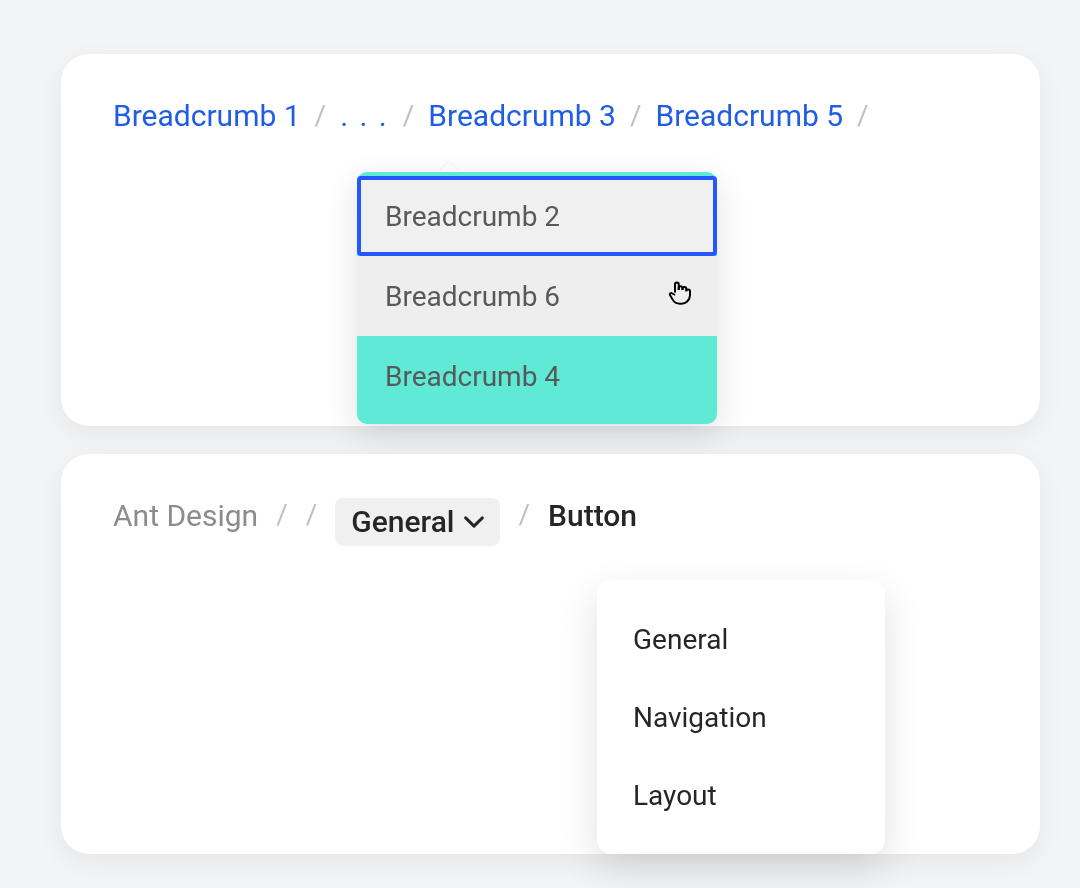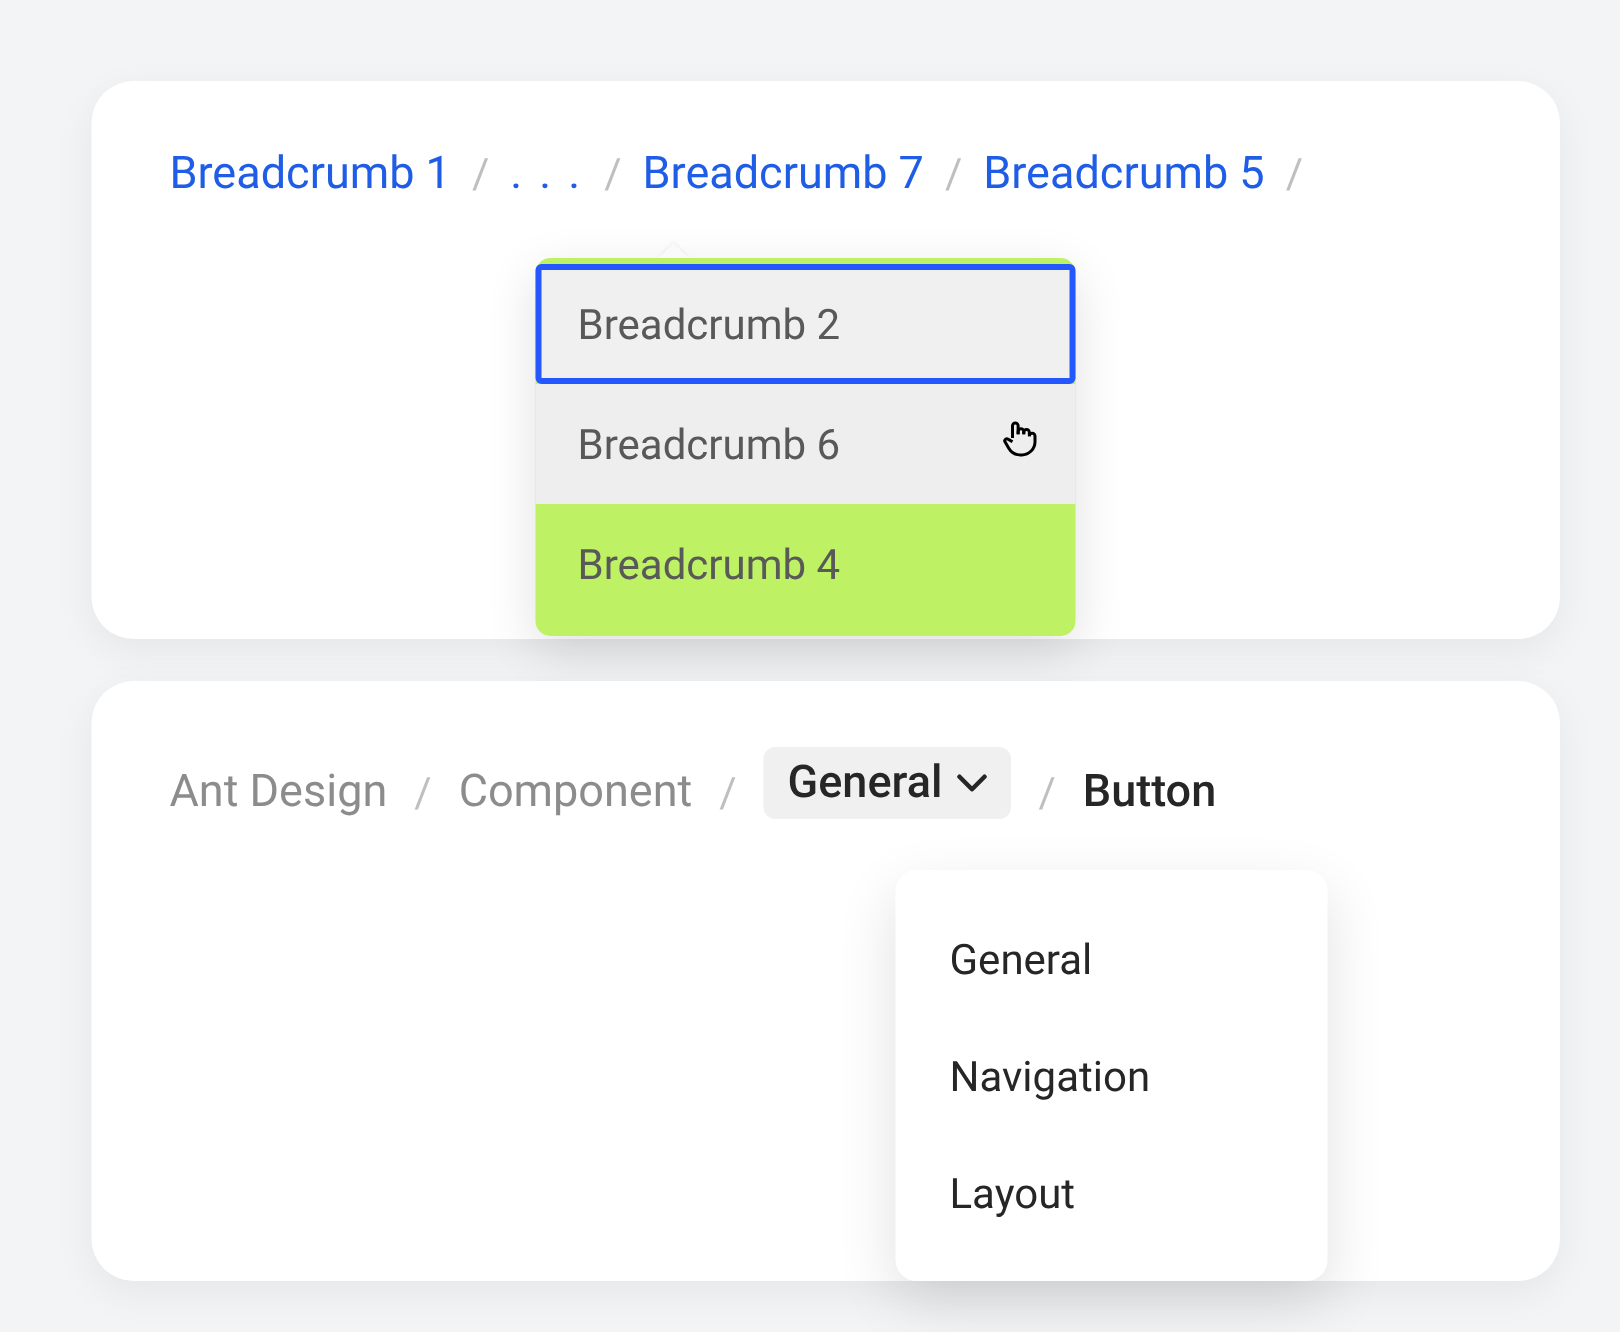--- a/index.html
+++ b/index.html
@@ -49,21 +49,21 @@
   .crumb-current { color: var(--text); font-weight: 500; }
   .crumb-ellipsis { color: var(--blue); letter-spacing: 2px; cursor: pointer; }
   .sep { color: var(--sep); font-size: 28px; }
 
   
   .dd1 {
     position: absolute;
     left: 296px;
     top: 118px;
     width: 360px;
-    background: #bef264;
+    background: #5eead4;
     border-radius: 10px;
     box-shadow: 0 10px 34px rgba(0,0,0,0.12);
     overflow: visible;
     padding: 4px 0 8px 0;
   }
   .dd1::before {
     
     content: "";
     position: absolute;
     top: -10px; left: 82px;
@@ -93,21 +93,21 @@
   }
   .hand-cursor {
     position: absolute;
     right: 22px; top: 50%; transform: translateY(-50%);
     font-size: 30px;
     pointer-events: none;
   }
 
   
   .crumbs2 {
-    display: flex; align-items: flex-end; gap: 18px;
+    display: flex; align-items: flex-start; gap: 18px;
     font-size: 30px; line-height: 1.2;
     white-space: nowrap;
   }
   .crumb-drop {
     display: inline-flex; align-items: center; gap: 10px;
     background: #f0f0f0;
     border-radius: 8px;
     padding: 6px 16px;
     cursor: pointer;
     color: var(--text);
@@ -141,21 +141,21 @@
 <body>
 
 <div class="page">
 
   <div class="card card-a">
     <nav class="crumbs">
       <span class="crumb-link">Breadcrumb 1</span>
       <span class="sep">/</span>
       <span class="crumb-ellipsis">. . .</span>
       <span class="sep">/</span>
-      <span class="crumb-link">Breadcrumb 7</span>
+      <span class="crumb-link">Breadcrumb 3</span>
       <span class="sep">/</span>
       <span class="crumb-link">Breadcrumb 5</span>
       <span class="sep">/</span>
     </nav>
 
     <div class="dd1">
       <div class="dd1-item focused">
         <span>Breadcrumb 2</span>
       </div>
       <div class="dd1-item hovered">
@@ -172,21 +172,20 @@
       <div class="dd1-item">
         <span>Breadcrumb 4</span>
       </div>
     </div>
   </div>
 
   <div class="card card-b">
     <nav class="crumbs2">
       <span class="crumb-text">Ant Design</span>
       <span class="sep">/</span>
-      <span class="crumb-text">Component</span>
       <span class="sep">/</span>
       <span class="crumb-drop">
         <span>General</span>
         <span class="chev">
           <svg viewBox="0 0 12 8">
               <path d="M1 1.5 6 6.5 11 1.5" fill="none" stroke="#262626" stroke-width="1.8" stroke-linecap="round" stroke-linejoin="round"></path>
             </svg>
         </span>
       </span>
       <span class="sep">/</span>

